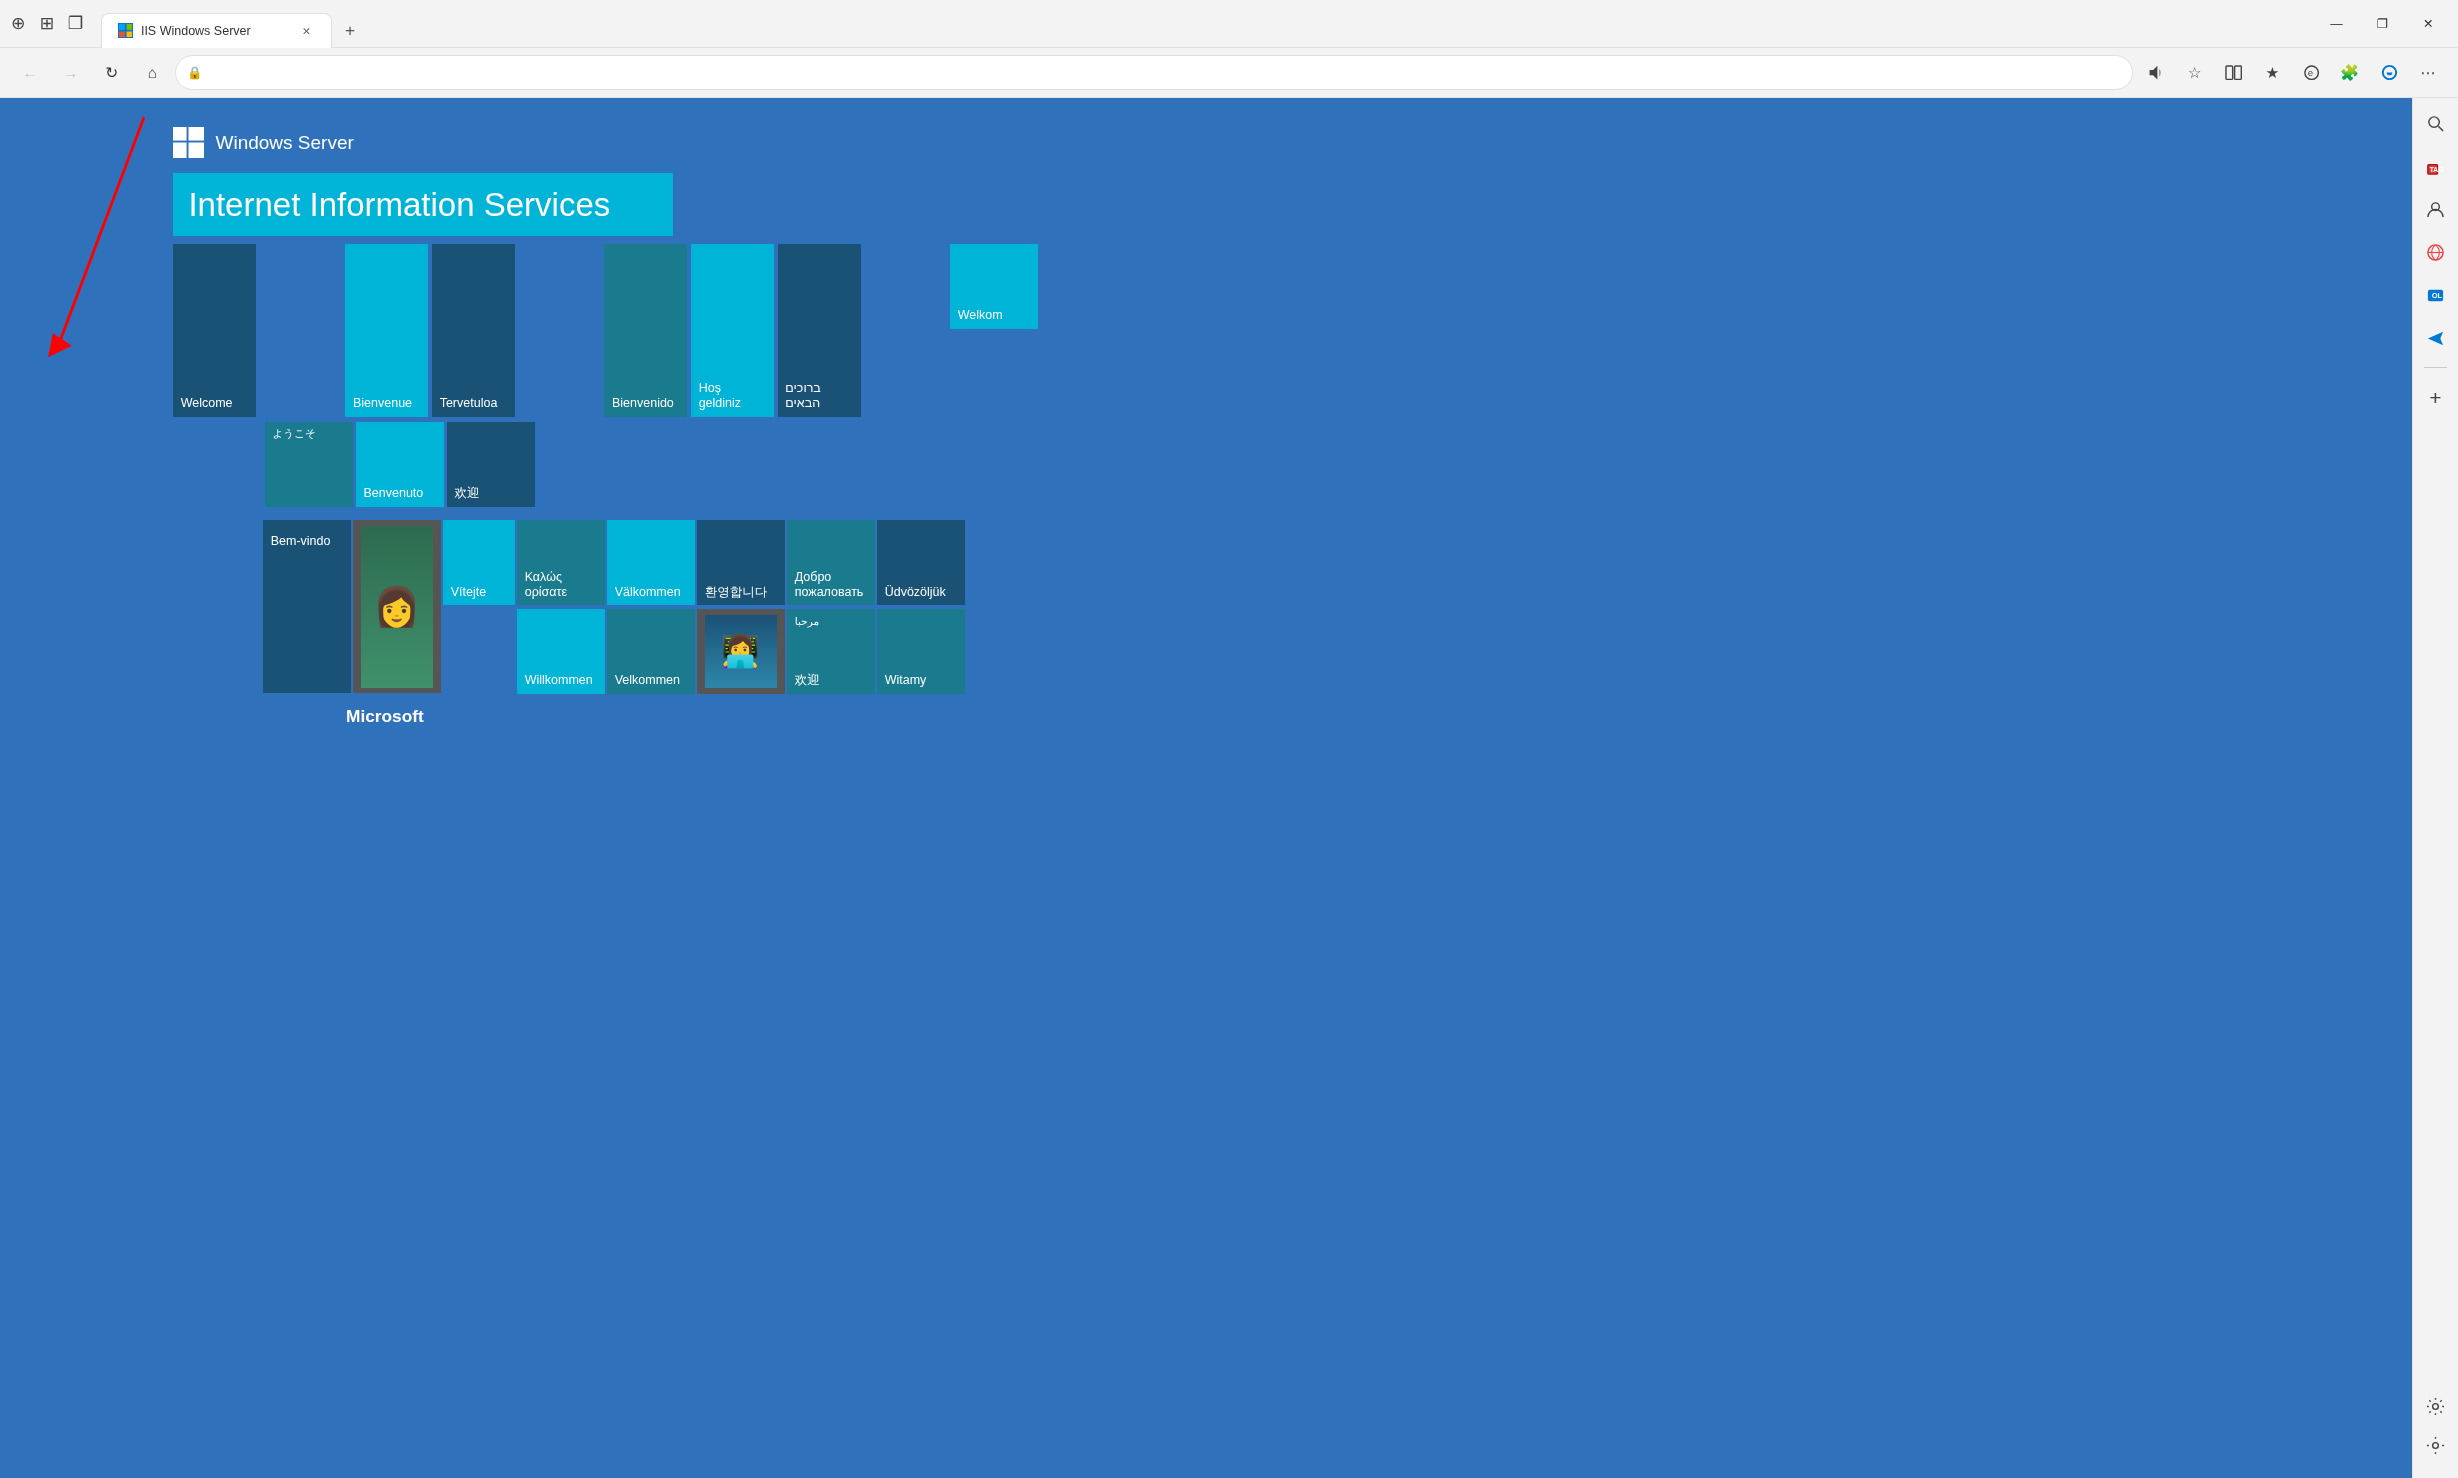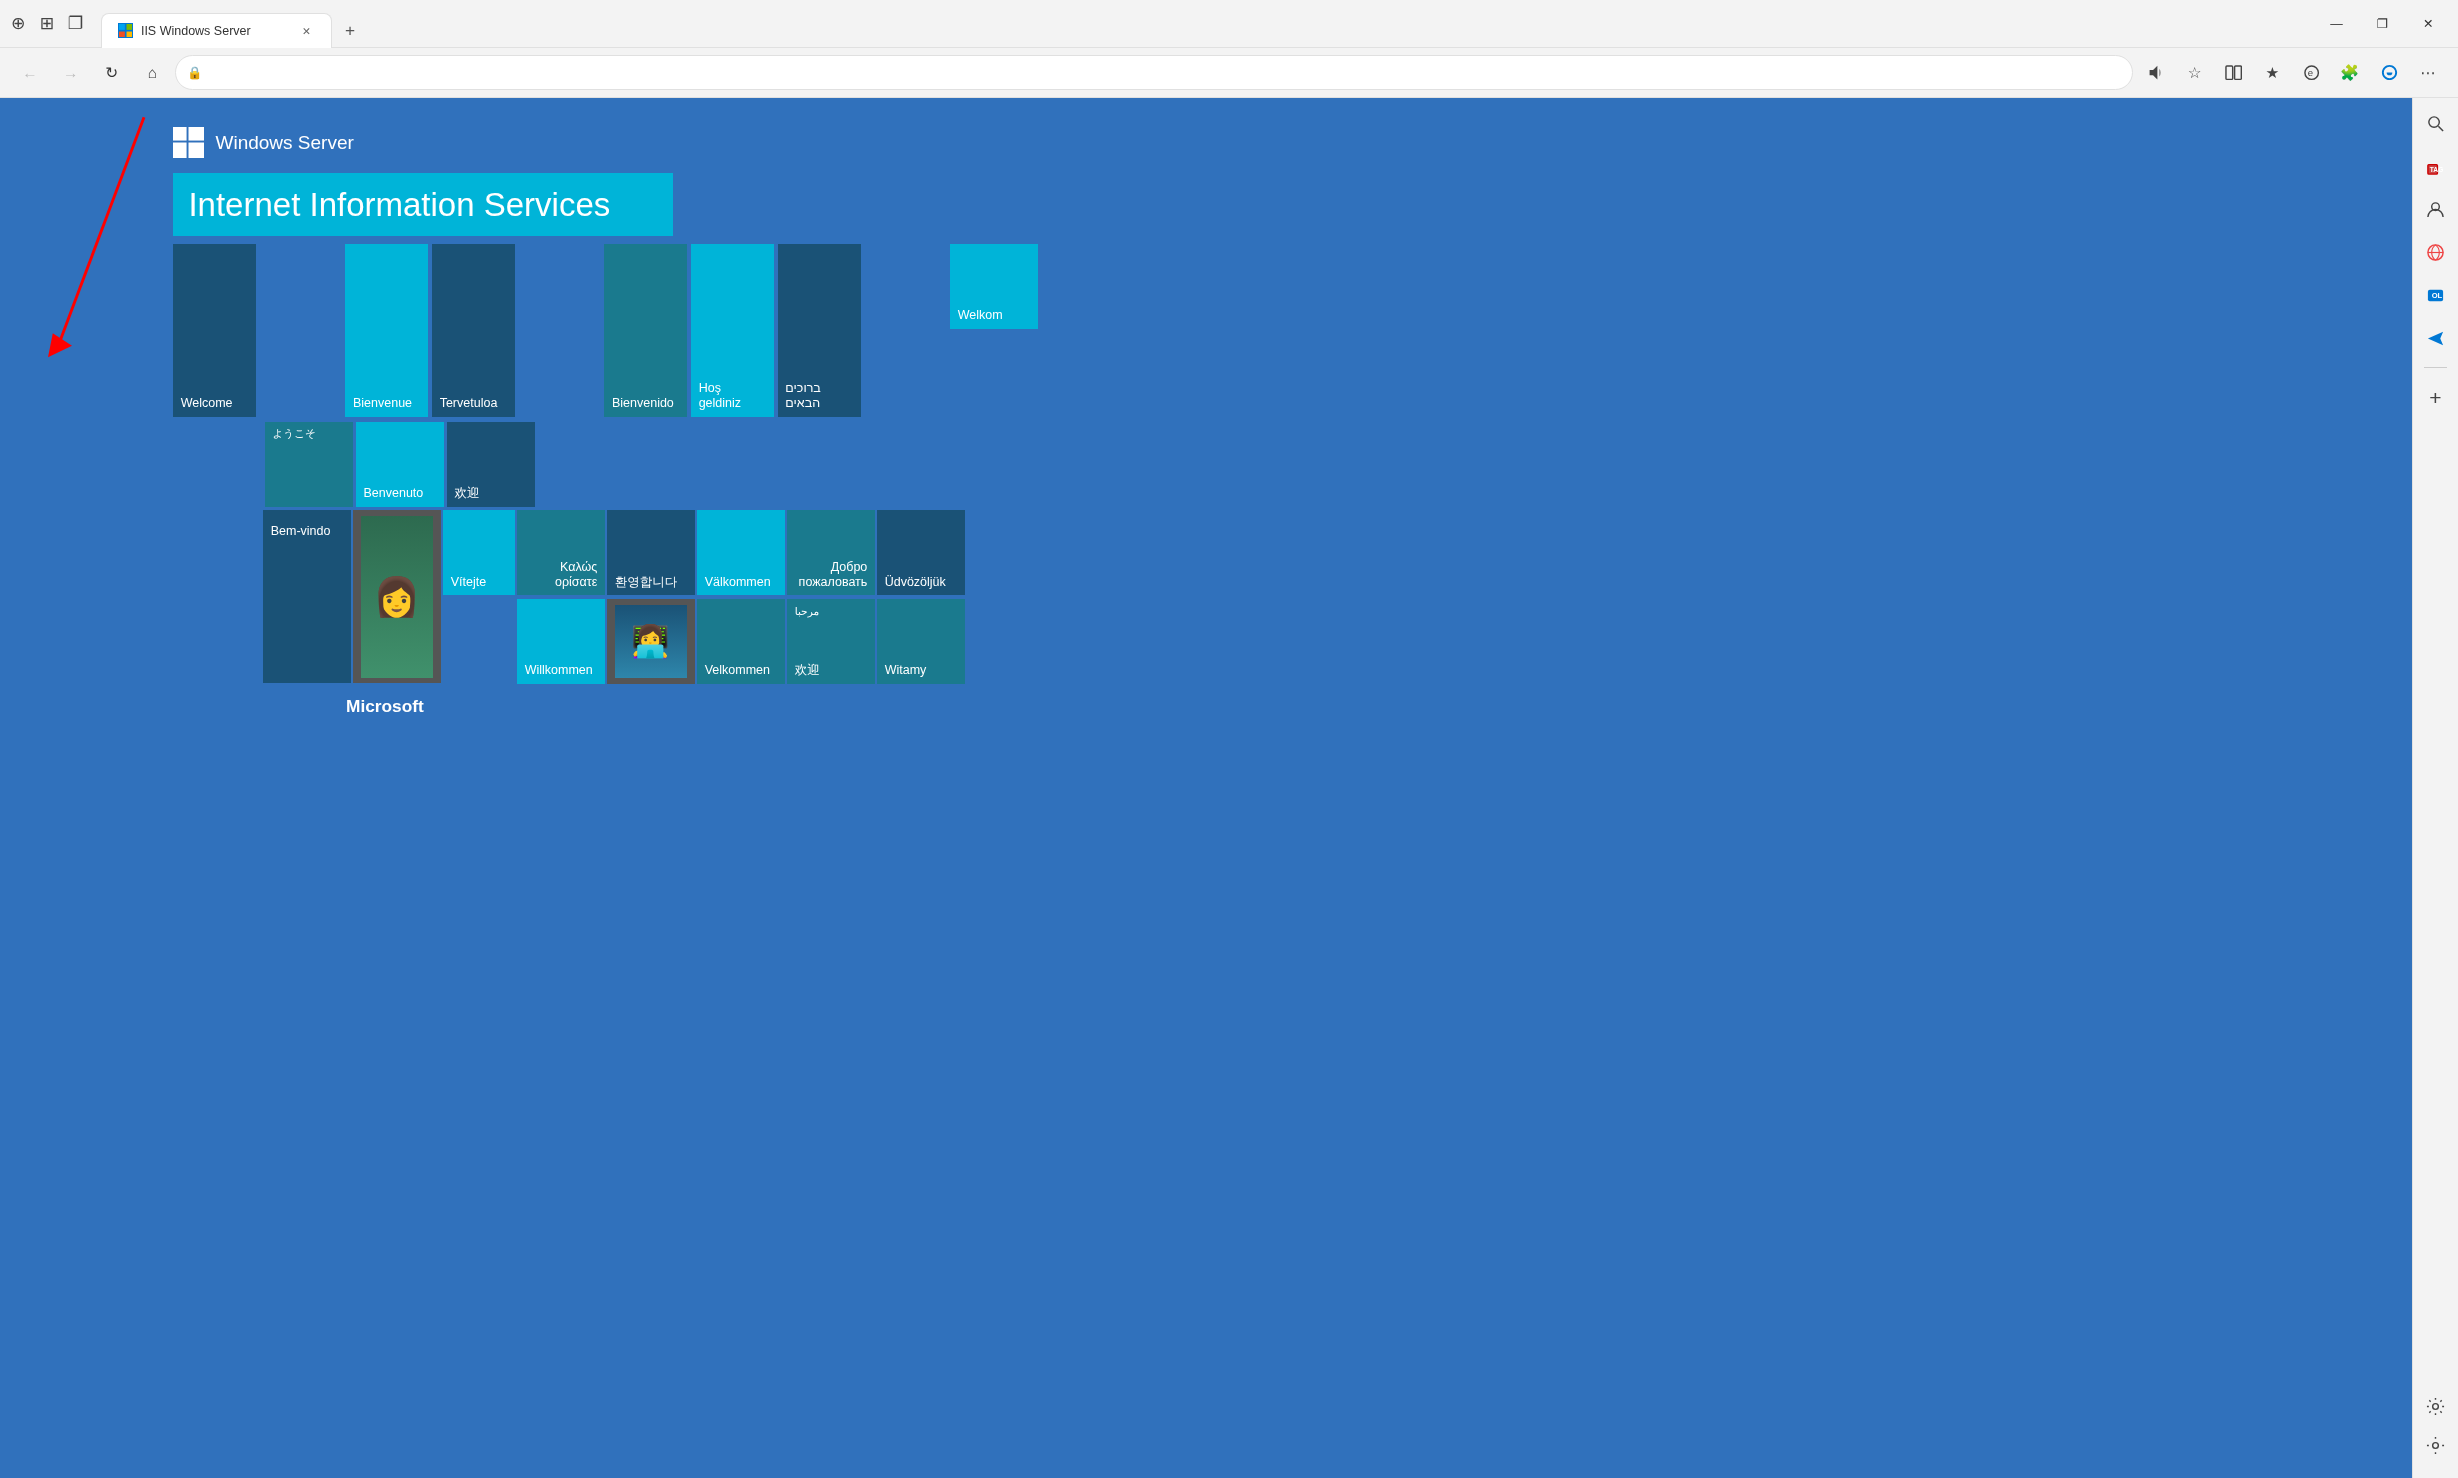--- a/index.html
+++ b/index.html
@@ -443,21 +443,21 @@
                 <div class="tile tile-cyan" style="width:88px; height:85px; background:#00b4d8;">
                   <span class="tile-label">Benvenuto</span>
                 </div>
                 <div class="tile tile-dark" style="width:88px; height:85px; background:#1a5276;">
                   <span class="tile-label">欢迎</span>
                 </div>
               </div>
             </div>
           </div>
 
-          <div style="display:flex; gap:2px; width:100%; margin-top:0;text-align:right;">
+          <div style="display:flex; gap:2px; width:100%; margin-top:10px;">
 
             <div style="width:88px;"></div>
 
             <div class="tile tile-dark" style="width:88px; height:173px; background:#1a5276; align-items:flex-start;">
               <span class="tile-label" style="padding-top:7.7px;">Bem-vindo</span>
             </div>
 
             <div class="tile tile-photo" style="width:88px; height:173px; position:relative;">
               <div style="width:100%;height:100%;background: linear-gradient(to bottom, #2d6a4f, #40916c); display:flex; align-items:center; justify-content:center; font-size:38px;">👩</div>
             </div>
@@ -471,34 +471,34 @@
             <div style="display:flex; flex-direction:column; gap:3.8px;">
               <div class="tile tile-teal" style="width:88px; height:85px; background:#1a7a8e;">
                 <span class="tile-label">Καλώς ορίσατε</span>
               </div>
               <div class="tile tile-cyan" style="width:88px; height:85px; background:#00b4d8;">
                 <span class="tile-label">Willkommen</span>
               </div>
             </div>
 
             <div style="display:flex; flex-direction:column; gap:3.8px;">
+              <div class="tile tile-cyan" style="width:88px; height:85px; background:#00b4d8;">
+                <span class="tile-label">Välkommen</span>
+              </div>
+              <div class="tile tile-teal" style="width:88px; height:85px; background:#1a7a8e;">
+                <span class="tile-label">Velkommen</span>
+              </div>
+            </div>
+
+            <div style="display:flex; flex-direction:column; gap:3.8px;">
               <div class="tile tile-dark" style="width:88px; height:85px; background:#1a5276;">
                 <span class="tile-label">환영합니다</span>
               </div>
               <div class="tile tile-photo" style="width:88px; height:85px;">
                 <div style="width:100%;height:100%;background: linear-gradient(to bottom, #1a5276, #2e86ab); display:flex; align-items:center; justify-content:center; font-size:31px;">👩‍💻</div>
-              </div>
-            </div>
-
-            <div style="display:flex; flex-direction:column; gap:3.8px;">
-              <div class="tile tile-cyan" style="width:88px; height:85px; background:#00b4d8;">
-                <span class="tile-label">Välkommen</span>
-              </div>
-              <div class="tile tile-teal" style="width:88px; height:85px; background:#1a7a8e;">
-                <span class="tile-label">Velkommen</span>
               </div>
             </div>
 
             <div style="display:flex; flex-direction:column; gap:3.8px;">
               <div class="tile tile-teal" style="width:88px; height:85px; background:#1a7a8e;">
                 <span class="tile-label">Добро пожаловать</span>
               </div>
               <div class="tile tile-teal" style="width:88px; height:85px; background:#1a7a8e;">
                 <span class="tile-label-top">مرحبا</span>
                 <span class="tile-label">欢迎</span>

